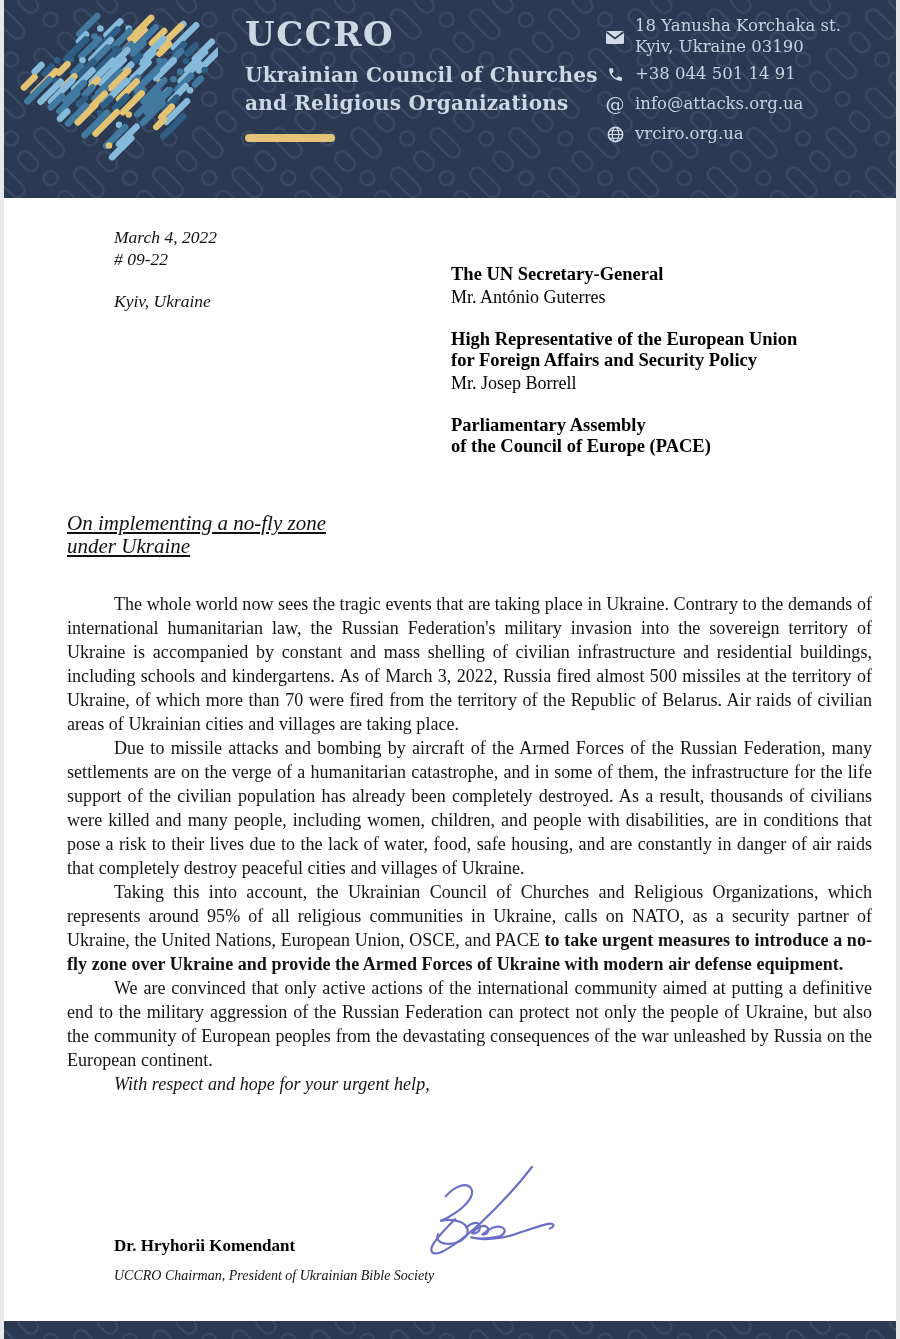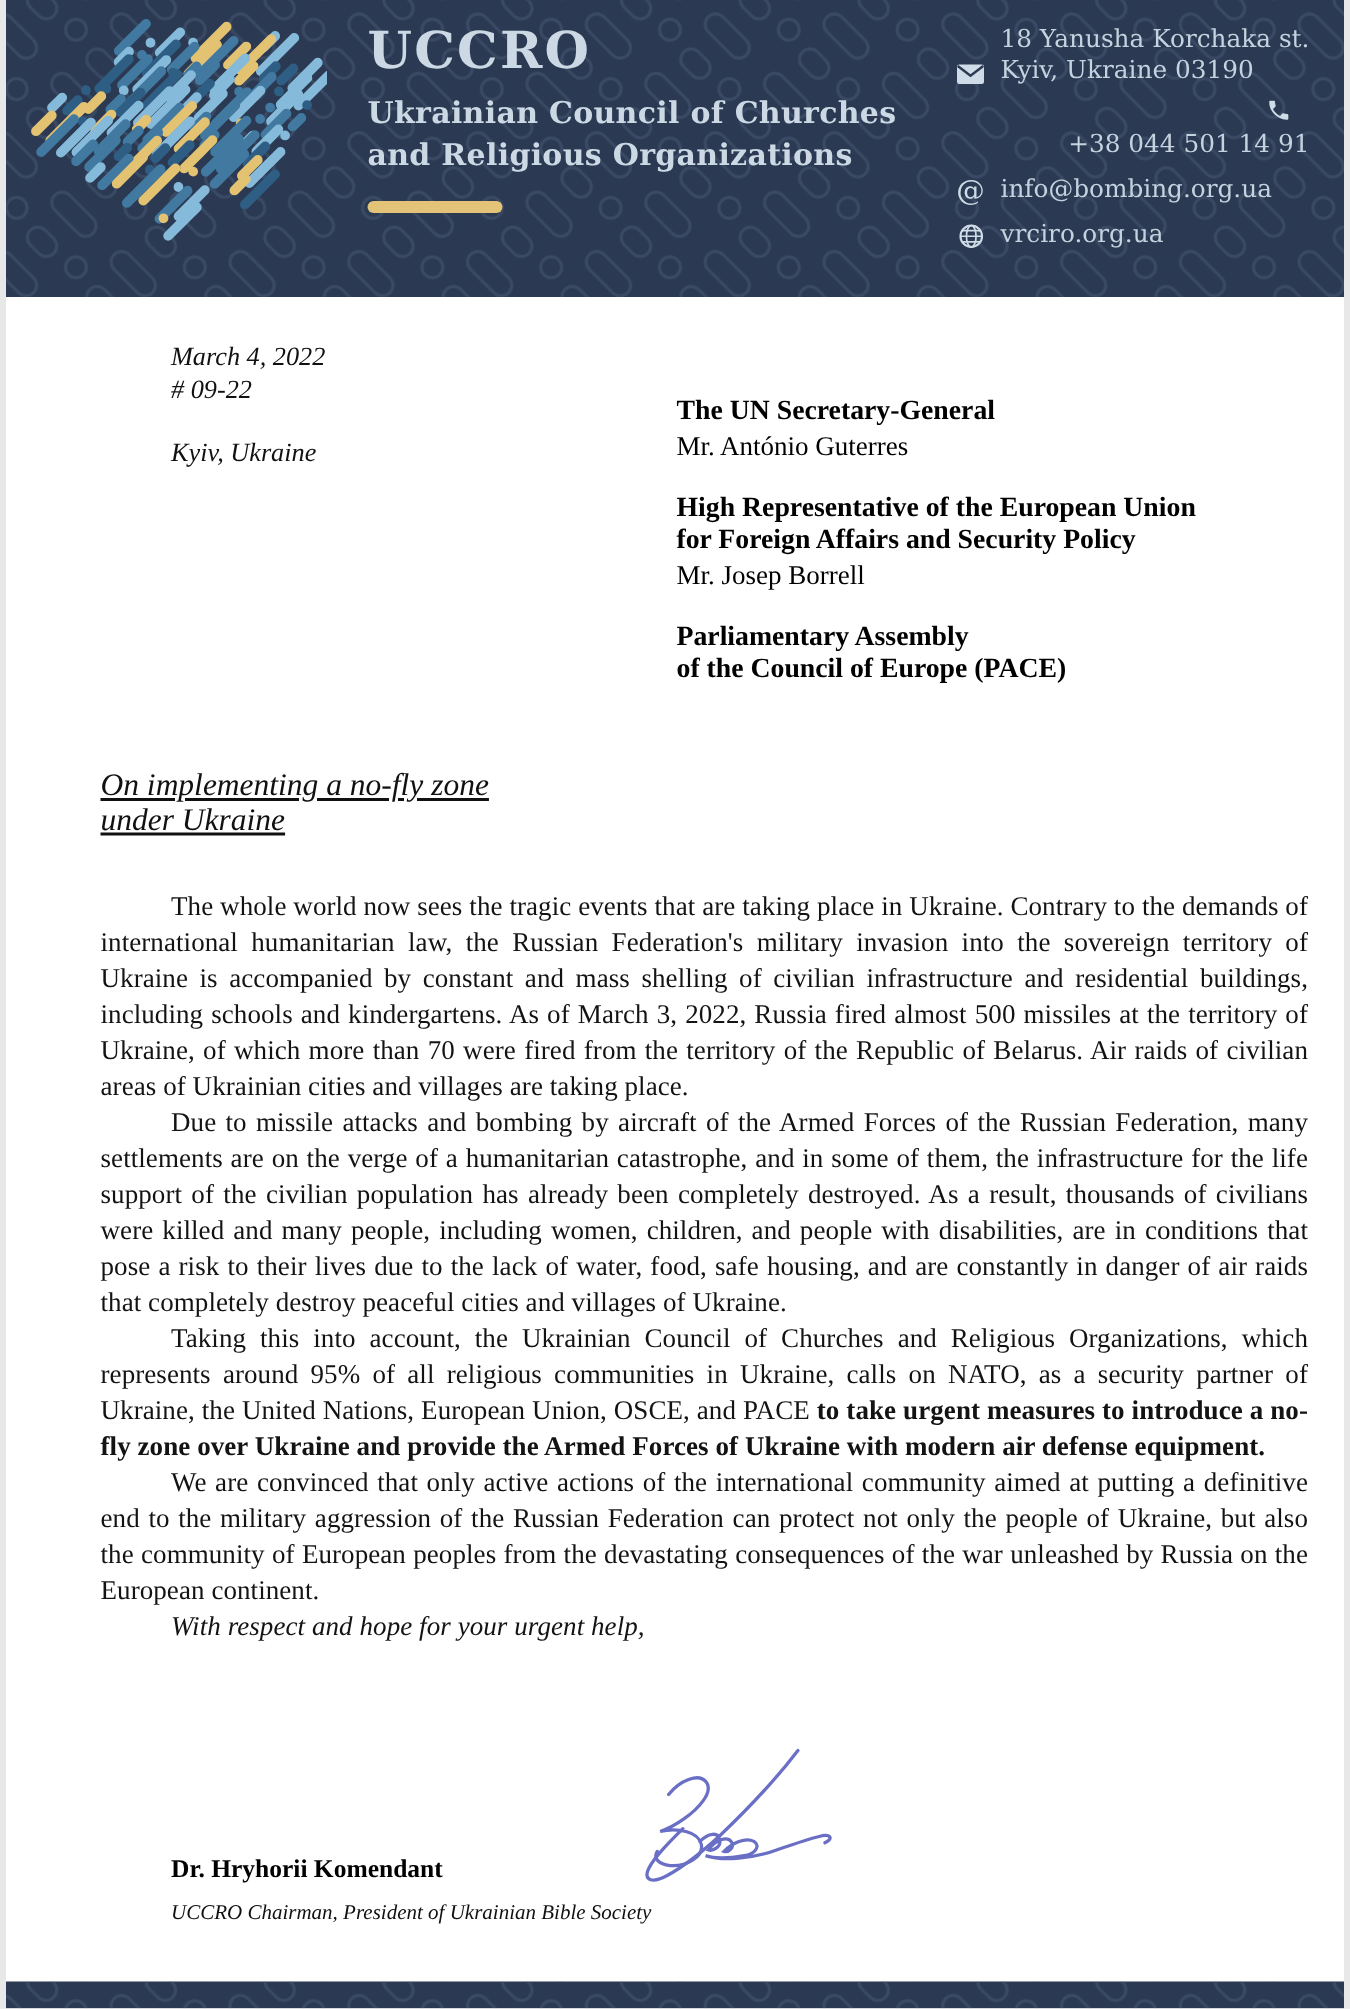--- a/index.html
+++ b/index.html
@@ -10,23 +10,23 @@
   .hdr{position:absolute;left:0;top:0;width:900px;height:198px;background:#2b3a52;}
   .hdr .bgpat{position:absolute;left:0;top:0;width:100%;height:100%;display:block;}
   .logo{position:absolute;left:6px;top:4px;width:208px;height:158px;}
   .brand{position:absolute;left:241px;top:12px;color:#ccd9e5;font-family:"DejaVu Serif",serif;}
   .brand-acronym{font-size:34px;font-weight:700;letter-spacing:1.5px;line-height:44px;}
   .brand-name{font-size:20px;font-weight:700;line-height:28px;letter-spacing:.2px;}
   .brand-name.first{margin-top:5px;}
   .brand-rule{width:90px;height:8px;border-radius:4px;margin-top:17px;}
   .contacts{position:absolute;left:601px;top:15px;color:#c5d2df;
             font-family:"DejaVu Serif",serif;font-size:16.5px;line-height:21px;}
-  .c-row{display:flex;align-items:flex-end;margin-left:32px;}
+  .c-row{display:flex;align-items:center;}
   .c-row.r1{margin-bottom:6px;}
-  .c-row.r2{margin-bottom:9px;flex-direction:column;}
+  .c-row.r2{margin-bottom:9px;}
   .c-row.r3{margin-bottom:9px;}
   .c-ic{width:20px;margin-right:10px;flex:0 0 20px;display:flex;justify-content:center;
         padding-top:2px;color:#cfdbe6;}
   .c-ic svg{display:block;}
   .at-glyph{font-size:19px;line-height:17px;font-family:"DejaVu Serif",serif;}
 
   
   .date-block{position:absolute;left:110px;top:226px;font-style:italic;font-size:17.5px;
               line-height:22px;color:#111;}
   .city{margin-top:20px;}
@@ -206,21 +206,21 @@
           <svg width="17" height="17" viewBox="0 0 24 24">
               <path fill="#cfdbe6" d="M6.62 10.79c1.44 2.83 3.76 5.14 6.59 6.59l2.2-2.21c.27-.27.67-.36 1.02-.24 1.12.37 2.33.57 3.57.57.55 0 1 .45 1 1V20c0 .55-.45 1-1 1-9.39 0-17-7.61-17-17 0-.55.45-1 1-1h3.5c.55 0 1 .45 1 1 0 1.25.2 2.45.57 3.57.11.35.03.74-.25 1.02l-2.2 2.2z"></path>
             </svg>
         </span>
         <span>+38 044 501 14 91</span>
       </div>
       <div class="c-row r3">
         <span class="c-ic">
             <span class="at-glyph">@</span>
           </span>
-        <span>info@bombing.org.ua</span>
+        <span>info@attacks.org.ua</span>
       </div>
       <div class="c-row r4">
         <span class="c-ic">
           <svg width="17" height="17" viewBox="0 0 18 18">
               <circle cx="9" cy="9" r="7.6" fill="none" stroke="#cfdbe6" stroke-width="1.5"></circle>
               <ellipse cx="9" cy="9" rx="3.4" ry="7.6" fill="none" stroke="#cfdbe6" stroke-width="1.2"></ellipse>
               <line x1="1.6" y1="9" x2="16.4" y2="9" stroke="#cfdbe6" stroke-width="1.2"></line>
               <line x1="2.6" y1="5" x2="15.4" y2="5" stroke="#cfdbe6" stroke-width="1.2"></line>
               <line x1="2.6" y1="13" x2="15.4" y2="13" stroke="#cfdbe6" stroke-width="1.2"></line>
             </svg>

